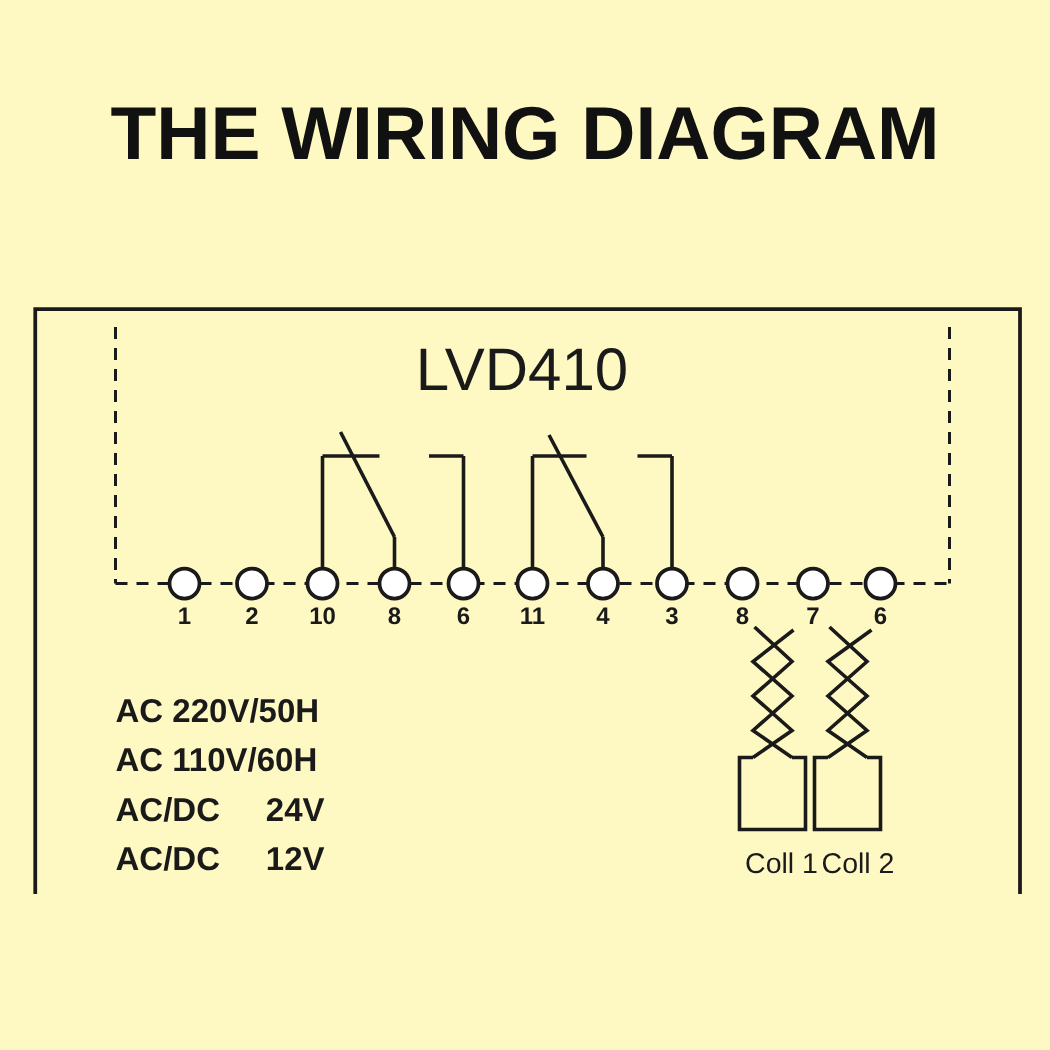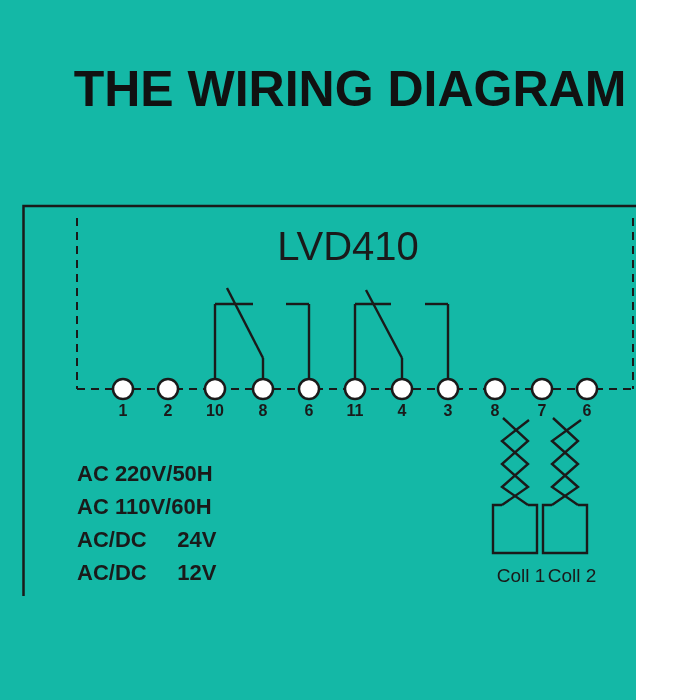--- a/index.html
+++ b/index.html
@@ -2,23 +2,23 @@
 <html><head>
 <meta charset="utf-8">
 <style>
   html, body {
     margin: 0;
     padding: 0;
     background: #ffffff;
   }
   .page {
     position: relative;
-    width: 636px;
+    width: 700px;
     height: 700px;
-    background: #14b8a6;
+    background: #fef9c3;
     overflow: hidden;
     font-family: "Liberation Sans", sans-serif;
   }
   .page-title {
     position: absolute;
     top: 60px;
     left: 0;
     width: 700px;
     margin: 0;
     text-align: center;

